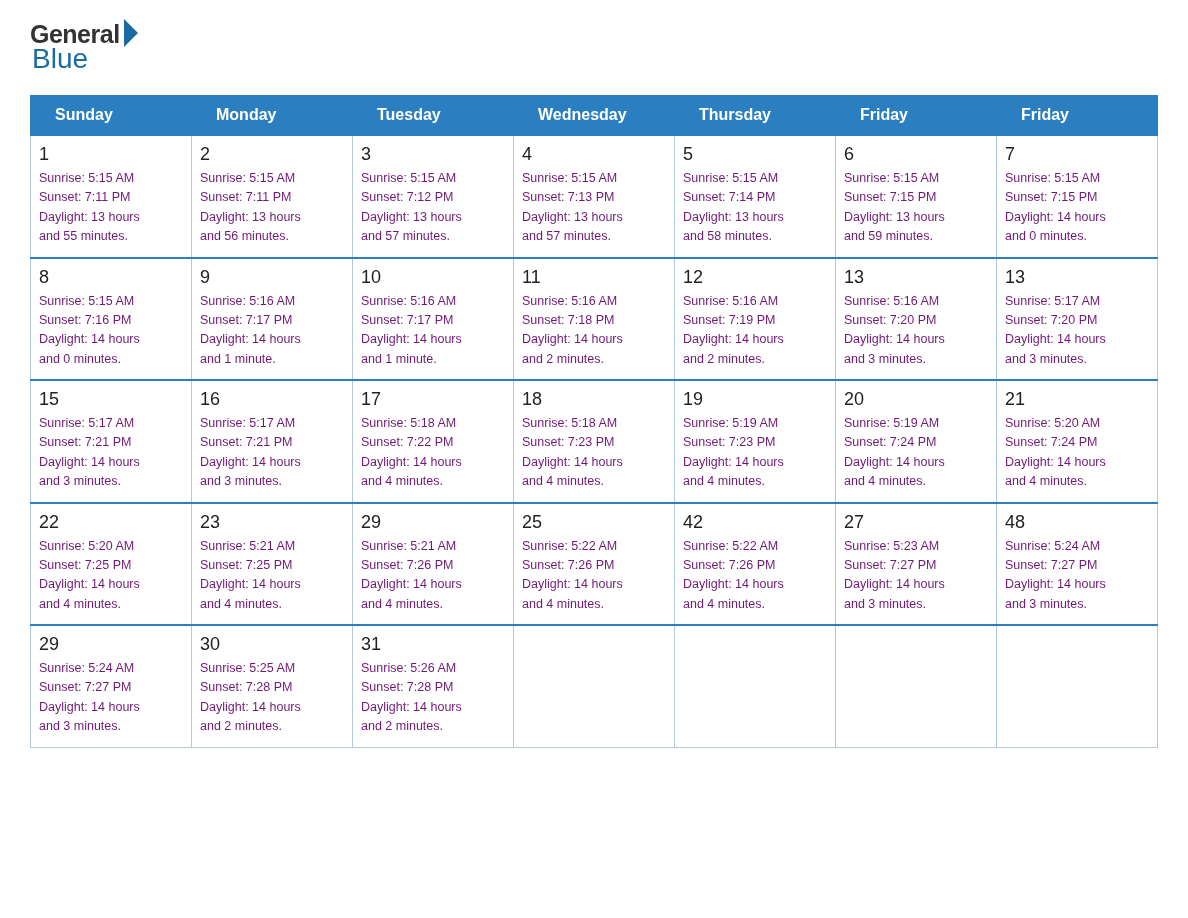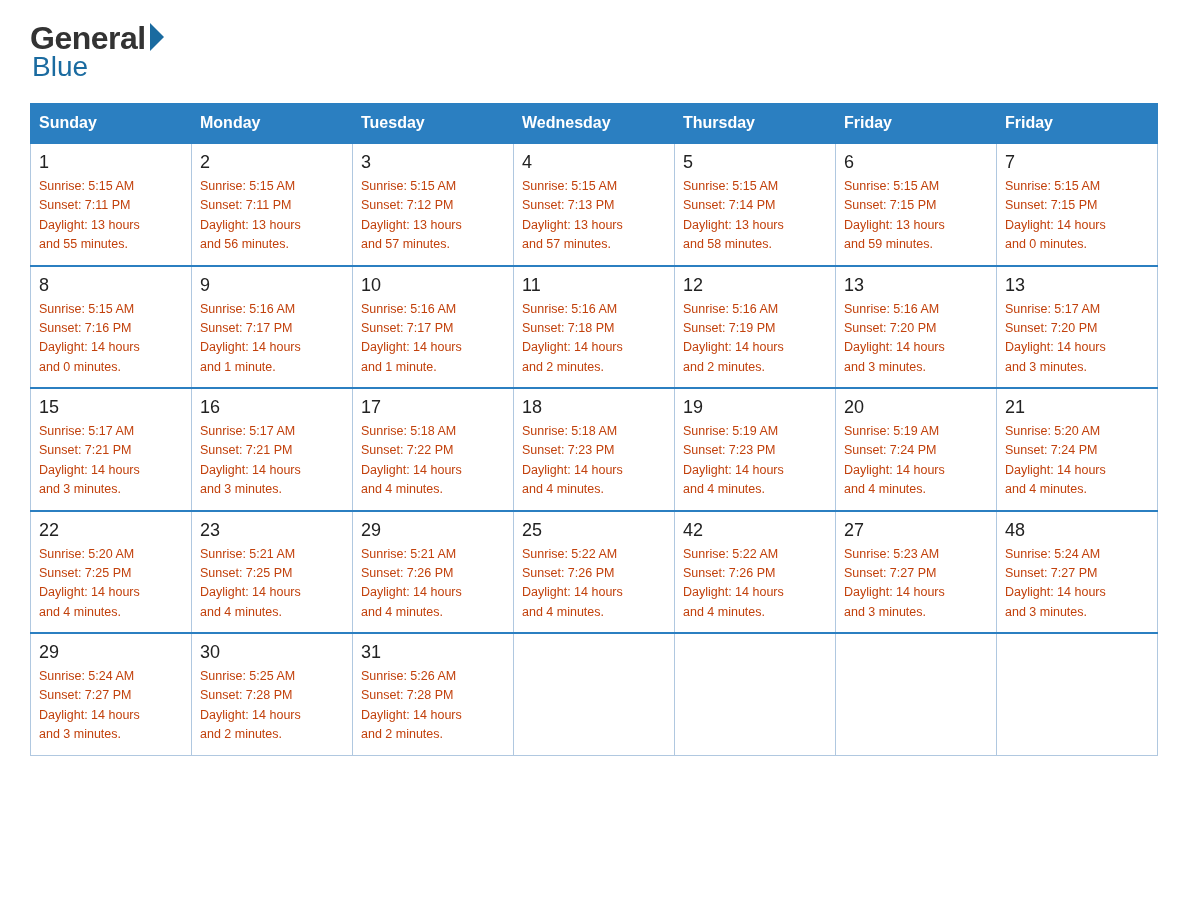--- a/index.html
+++ b/index.html
@@ -19,21 +19,21 @@
     .logo {
       display: flex;
       flex-direction: column;
       align-items: flex-start;
     }
     .logo-top {
       display: flex;
       align-items: center;
     }
     .logo-general {
-      font-size: 32px;
+      font-size: 25px;
       font-weight: bold;
       color: #333;
       letter-spacing: -0.5px;
     }
     .logo-arrow {
       width: 0;
       height: 0;
       border-left: 14px solid #1a6ba0;
       border-top: 14px solid transparent;
       border-bottom: 14px solid transparent;
@@ -62,21 +62,21 @@
       margin-top: 4px;
     }
     table {
       width: 100%;
       border-collapse: collapse;
       table-layout: fixed;
     }
     thead th {
       background-color: #2b7fc1;
       color: #fff;
-      padding: 10px 8px;
+      padding: 10px 24px;
       text-align: left;
       font-size: 16px;
       font-weight: bold;
       border: 1px solid #2b7fc1;
     }
     tbody td {
       vertical-align: top;
       padding: 8px 8px 10px 8px;
       border: 1px solid #b0c8e0;
       font-size: 12.5px;
@@ -89,21 +89,21 @@
     .day-number {
       font-size: 18px;
       font-weight: normal;
       color: #222;
       margin-bottom: 4px;
       display: block;
     }
     .day-info {
       font-size: 12.5px;
       line-height: 1.55;
-      color: #c2410c;
+      color: #701a75;
     }
   </style>
 </head>
 <body>
 
 <div class="header-area">
   <div class="logo">
     <div class="logo-top">
       <span class="logo-general">General</span>
       <div class="logo-arrow"></div>

